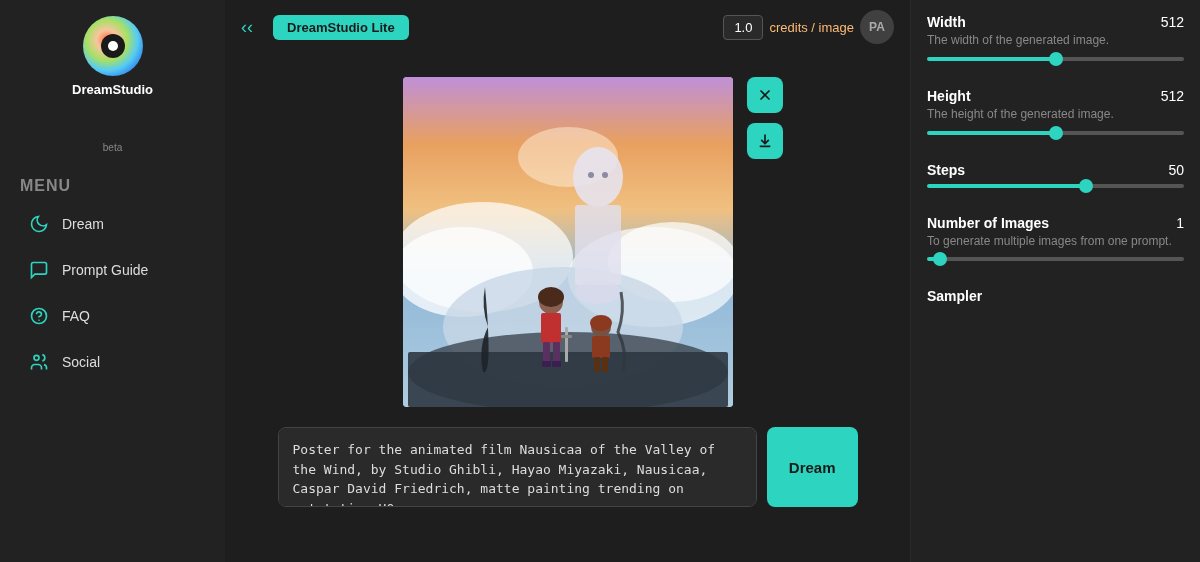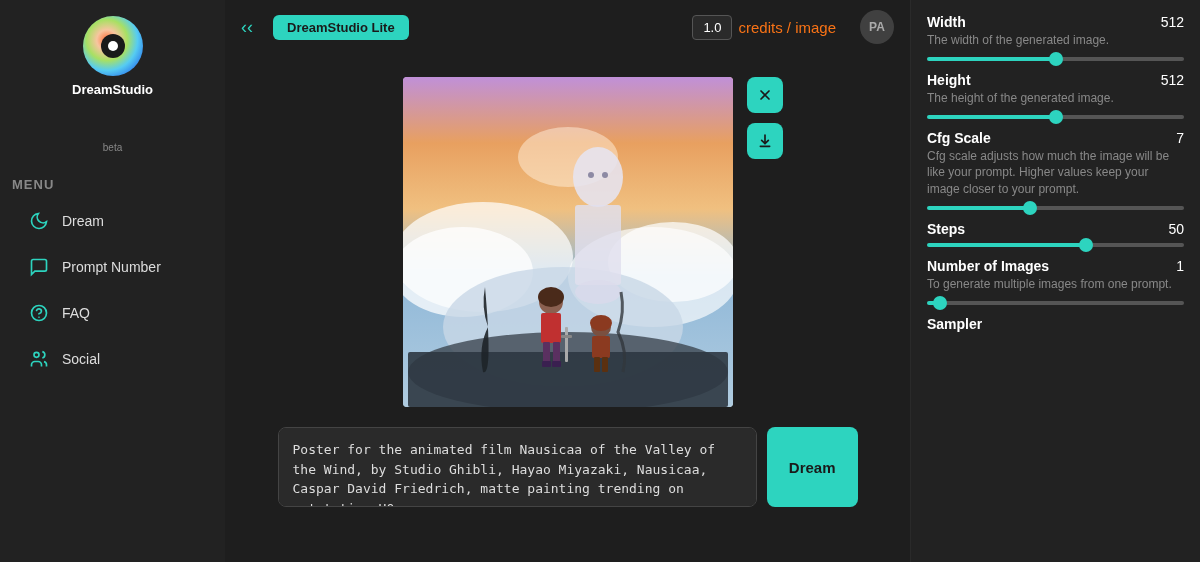--- a/index.html
+++ b/index.html
@@ -68,24 +68,24 @@
       margin-top: 6px;
     }
 
     .logo-beta {
       font-size: 10px;
       color: #888;
       margin-top: 45px;
     }
 
     .menu-label {
-      font-size: 13px;
+      font-size: 16px;
       color: #888;
       letter-spacing: 1px;
-      padding: 12px 12px 6px;
+      padding: 12px 20px 6px;
       font-weight: 600;
     }
 
     .nav-item {
       display: flex;
       align-items: center;
       gap: 12px;
       padding: 10px 20px;
       cursor: pointer;
       border-radius: 6px;
@@ -142,41 +142,41 @@
       color: #1a1a1a;
       font-size: 13px;
       font-weight: 600;
       padding: 5px 14px;
       border-radius: 6px;
     }
 
     .header-right {
       display: flex;
       align-items: center;
-      gap: 24px;
+      gap: 6px;
     }
 
     .credits-display {
       display: flex;
       align-items: center;
       gap: 6px;
     }
 
     .credits-box {
       border: 1px solid #555;
       padding: 4px 10px;
       border-radius: 4px;
       font-size: 13px;
       color: #fff;
       background: #2a2a2a;
     }
 
     .credits-label {
-      font-size: 15px;
-      color: #f97316;
+      font-size: 13px;
+      color: #fdba74;
     }
 
     .avatar {
       width: 34px;
       height: 34px;
       border-radius: 50%;
       background: #404040;
       display: flex;
       align-items: center;
       justify-content: center;
@@ -270,21 +270,21 @@
       width: 290px;
       min-width: 290px;
       background: #222;
       padding: 14px 16px;
       overflow-y: auto;
       height: 562px;
       border-left: 1px solid #2a2a2a;
     }
 
     .control-row {
-      margin-bottom: 11px;
+      margin-bottom: 27px;
     }
 
     .control-header {
       display: flex;
       align-items: center;
       justify-content: space-between;
       margin-bottom: 2px;
     }
 
     .control-label {
@@ -351,21 +351,21 @@
     <span class="nav-label">Dream</span>
   </div>
 
 
   <div class="nav-item">
     <div class="nav-icon">
       <svg width="20" height="20" viewBox="0 0 24 24" fill="none">
         <path d="M21 15a2 2 0 01-2 2H7l-4 4V5a2 2 0 012-2h14a2 2 0 012 2z" stroke="#2dd4bf" stroke-width="2" fill="none"></path>
       </svg>
     </div>
-    <span class="nav-label">Prompt Number</span>
+    <span class="nav-label">Prompt Guide</span>
   </div>
 
   <div class="nav-item">
     <div class="nav-icon">
       <svg width="20" height="20" viewBox="0 0 24 24" fill="none">
         <circle cx="12" cy="12" r="9" stroke="#2dd4bf" stroke-width="2"></circle>
         <path d="M9.09 9a3 3 0 015.83 1c0 2-3 3-3 3" stroke="#2dd4bf" stroke-width="2" stroke-linecap="round"></path>
         <circle cx="12" cy="17" r="0.5" fill="#2dd4bf" stroke="#2dd4bf" stroke-width="1"></circle>
       </svg>
     </div>
@@ -504,30 +504,20 @@
     <div class="control-header">
       <span class="control-label">Height</span>
       <span class="control-value">512</span>
     </div>
     <div class="control-desc">The height of the generated image.</div>
     <div class="slider-track" style="background: linear-gradient(to right, #2dd4bf 50%, #555 50%);">
       <div class="slider-thumb" style="left:50%;"></div>
     </div>
   </div>
 
-  <div class="control-row">
-    <div class="control-header">
-      <span class="control-label">Cfg Scale</span>
-      <span class="control-value">7</span>
-    </div>
-    <div class="control-desc">Cfg scale adjusts how much the image will be like your prompt. Higher values keep your image closer to your prompt.</div>
-    <div class="slider-track" style="background: linear-gradient(to right, #2dd4bf 40%, #555 40%);">
-      <div class="slider-thumb" style="left:40%;"></div>
-    </div>
-  </div>
 
   <div class="control-row">
     <div class="control-header">
       <span class="control-label">Steps</span>
       <span class="control-value">50</span>
     </div>
     <div class="slider-track" style="background: linear-gradient(to right, #2dd4bf 62%, #555 62%);">
       <div class="slider-thumb" style="left:62%;"></div>
     </div>
   </div>

